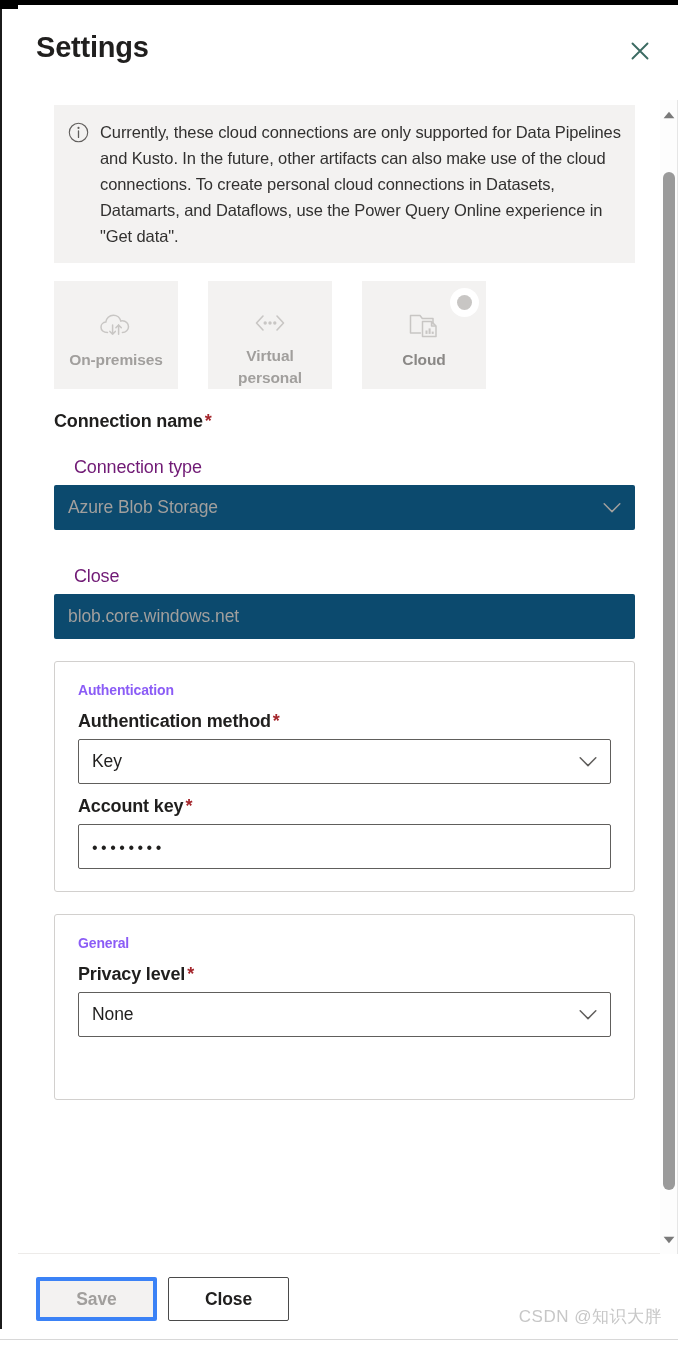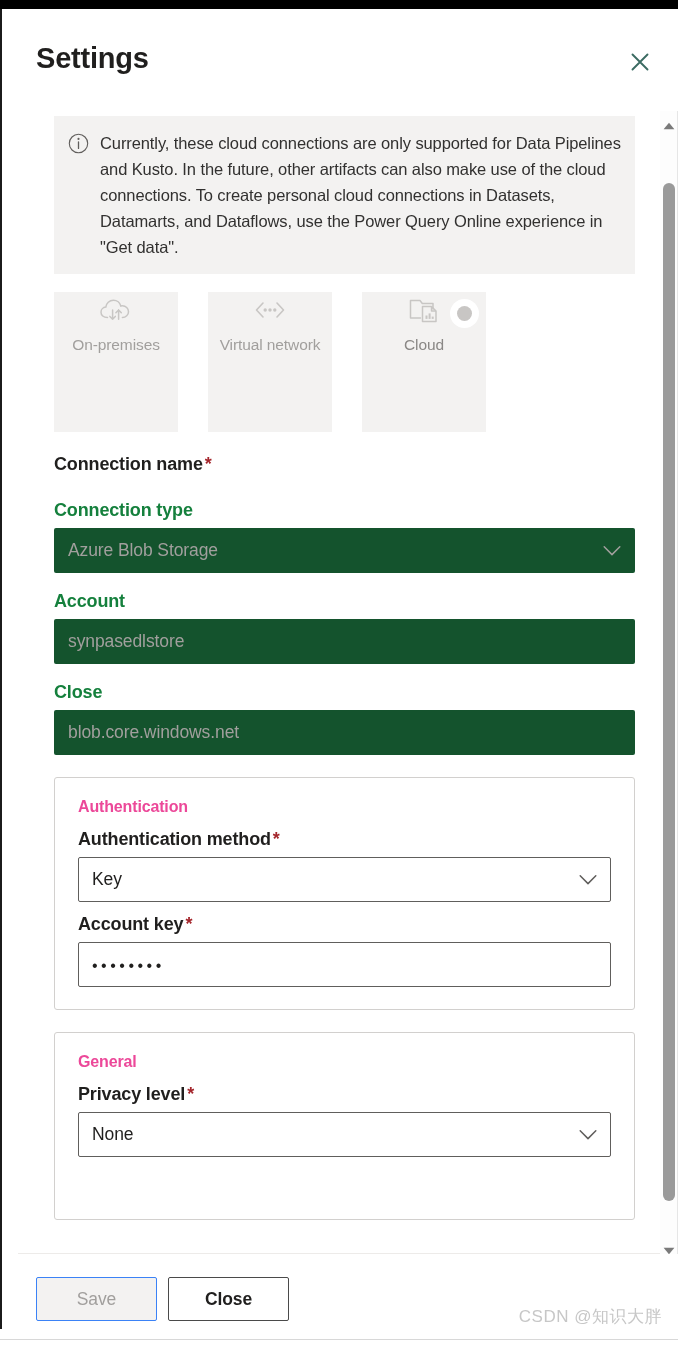--- a/index.html
+++ b/index.html
@@ -40,21 +40,21 @@
   .left-white {
     position: absolute;
     top: 9px; left: 2px;
     width: 16px;
     height: 1320px;
     background: #ffffff;
   }
 
   .panel {
     position: absolute;
-    top: 16px;
+    top: 5px;
     left: 18px;
     width: 660px;
     height: 1330px;
     background: #ffffff;
     box-sizing: border-box;
   }
 
   
   .header {
     position: absolute;
@@ -129,28 +129,30 @@
 
   
   .tiles {
     display: flex;
     gap: 30px;
     margin: 18px 0 0 18px;
   }
   .tile {
     position: relative;
     width: 124px;
-    height: 140px;
+    height: 108px;
     background: #f3f2f1;
     display: flex;
     flex-direction: column;
     align-items: center;
     justify-content: flex-start;
     cursor: pointer;
     box-sizing: border-box;
+    padding-top: 26px;
+    font-weight: bold;
   }
   .tile .tile-icon {
     height: 36px;
     display: flex;
     align-items: center;
     justify-content: center;
     margin-bottom: 6px;
   }
   .tile .tile-label {
     font-size: 15.5px;
@@ -186,22 +188,23 @@
     width: 581px;
   }
   .field-label {
     font-size: 18px;
     font-weight: 700;
     color: #201f1e;
     margin-bottom: 7px;
     letter-spacing: -0.15px;
   }
   .field-label.disabled {
-    color: #15803d;
-    font-weight: 700;
+    color: #701a75;
+    font-weight: 400;
+    margin-left: 20px;
   }
   .req {
     color: #a4262c;
     font-weight: 700;
     margin-left: 2px;
   }
   .input-box {
     position: relative;
     box-sizing: border-box;
     height: 45px;
@@ -210,21 +213,21 @@
     border-radius: 2px;
     display: flex;
     align-items: center;
     padding: 0 13px;
     font-size: 17.5px;
     color: #201f1e;
     cursor: text;
     letter-spacing: -0.1px;
   }
   .input-box.disabled {
-    background: #14532d;
+    background: #0c4a6e;
     border: 1px solid transparent;
     color: #a19f9d;
     cursor: default;
   }
   .input-box.dropdown { cursor: pointer; padding-right: 38px; }
   .chev {
     position: absolute;
     right: 13px;
     top: 50%;
     transform: translateY(-50%);
@@ -269,23 +272,23 @@
   .card {
     margin: 0 0 0 18px;
     width: 581px;
     box-sizing: border-box;
     border: 1px solid #d2d0ce;
     border-radius: 3px;
     padding: 20px 23px 22px 23px;
     background: #ffffff;
   }
   .card-title {
-    font-size: 16px;
+    font-size: 14px;
     font-weight: 700;
-    color: #ec4899;
+    color: #8b5cf6;
     margin-bottom: 13px;
     letter-spacing: -0.15px;
   }
   .card .field { margin-left: 0; width: 100%; }
 
   
   .pw-dots {
     letter-spacing: 3.5px;
     font-size: 16px;
     color: #201f1e;
@@ -369,23 +372,23 @@
     align-items: center;
     justify-content: center;
     letter-spacing: -0.1px;
   }
   .btn-save {
     left: 18px;
     top: 23px;
     width: 121px;
     background: #f3f2f1;
     color: #a19f9d;
-    border: 1px solid #3b82f6;
+    border: 4px solid #3b82f6;
     cursor: default;
-    font-weight: 400;
+    font-weight: 700;
   }
   .btn-close {
     left: 150px;
     top: 23px;
     width: 121px;
     background: #ffffff;
     color: #201f1e;
     border: 1px solid #4a4a4a;
     cursor: pointer;
     font-weight: 700;
@@ -462,21 +465,21 @@
           <div class="tile">
             <span class="tile-icon">
               <svg width="38" height="22" viewBox="0 0 38 22" aria-hidden="true">
                 <path d="M12 4 L5.5 11 L12 18" fill="none" stroke="#c8c6c4" stroke-width="1.6" stroke-linecap="round" stroke-linejoin="round"></path>
                 <path d="M26 4 L32.5 11 L26 18" fill="none" stroke="#c8c6c4" stroke-width="1.6" stroke-linecap="round" stroke-linejoin="round"></path>
                 <circle cx="14.2" cy="11" r="1.7" fill="#c8c6c4"></circle>
                 <circle cx="19.0" cy="11" r="1.7" fill="#c8c6c4"></circle>
                 <circle cx="23.8" cy="11" r="1.7" fill="#c8c6c4"></circle>
               </svg>
             </span>
-            <div class="tile-label">Virtual network</div>
+            <div class="tile-label">Virtual personal</div>
           </div>
 
           <div class="tile selected">
             <span class="tile-radio">
               <span class="dot"></span>
             </span>
             <span class="tile-icon">
               <svg width="36" height="32" viewBox="0 0 36 32" aria-hidden="true">
                 <path d="M4.5 6.5 L14 6.5 L16.3 9.5 L27 9.5 L27 15 M4.5 6.5 L4.5 24 L14.5 24" fill="none" stroke="#c8c6c4" stroke-width="1.5" stroke-linejoin="round" stroke-linecap="round"></path>
                 <path d="M16.5 12.5 L25.5 12.5 L30 17 L30 27.5 L16.5 27.5 Z" fill="none" stroke="#c8c6c4" stroke-width="1.5" stroke-linejoin="round"></path>
@@ -507,26 +510,20 @@
             <span class="chev">
               <svg width="18" height="11" viewBox="0 0 18 11" aria-hidden="true">
                 <path d="M1.2 1.3 L9 9.1 L16.8 1.3" fill="none" stroke="#a19f9d" stroke-width="1.5" stroke-linecap="round" stroke-linejoin="round"></path>
               </svg>
             </span>
           </div>
         </div>
 
         <div class="spacer-18"></div>
 
-        <div class="field">
-          <div class="field-label disabled">Account</div>
-          <div class="input-box disabled">
-            <span>synpasedlstore</span>
-          </div>
-        </div>
 
         <div class="spacer-18"></div>
 
         <div class="field">
           <div class="field-label disabled">Close</div>
           <div class="input-box disabled">
             <span>blob.core.windows.net</span>
           </div>
         </div>
 

